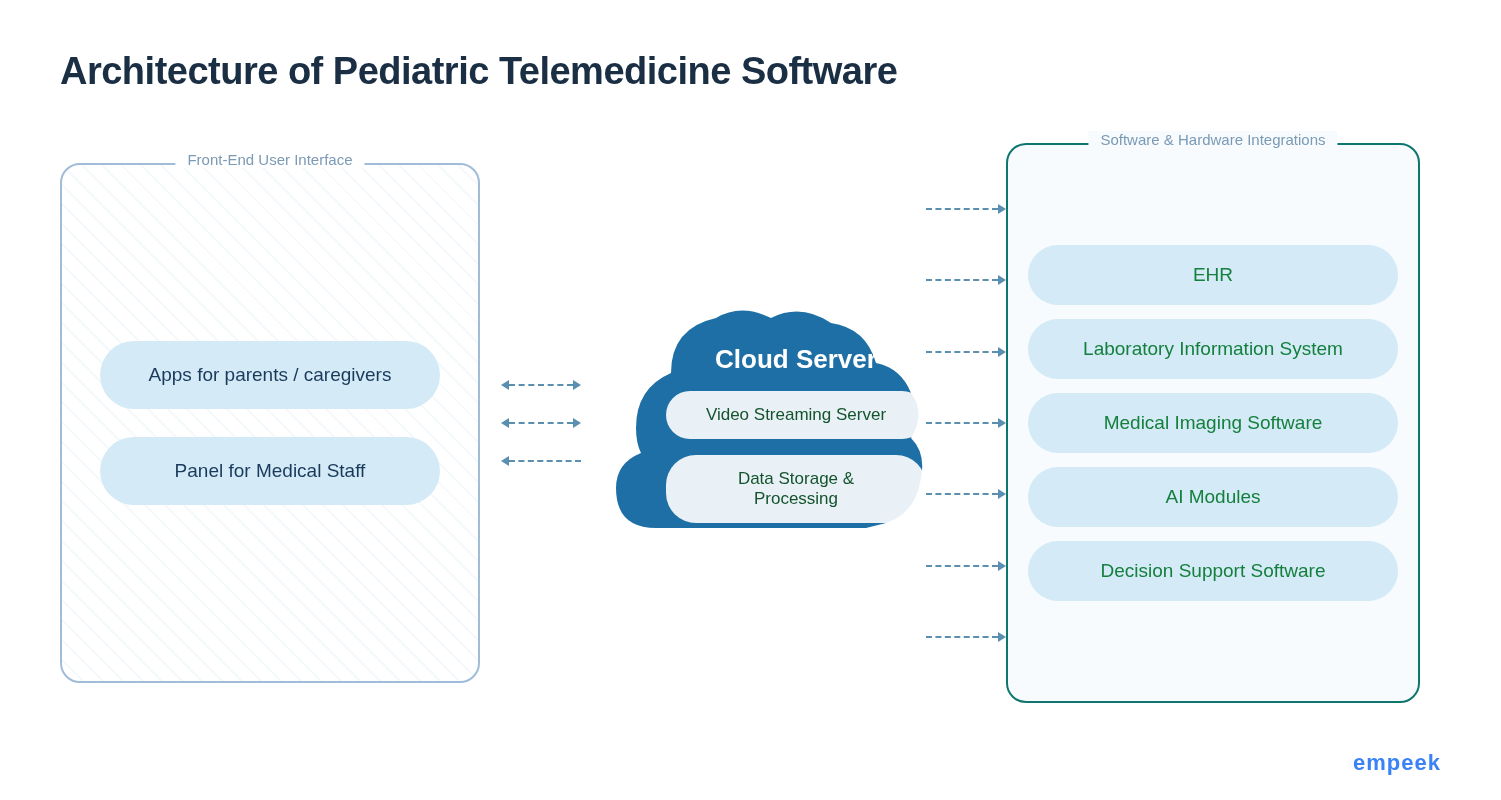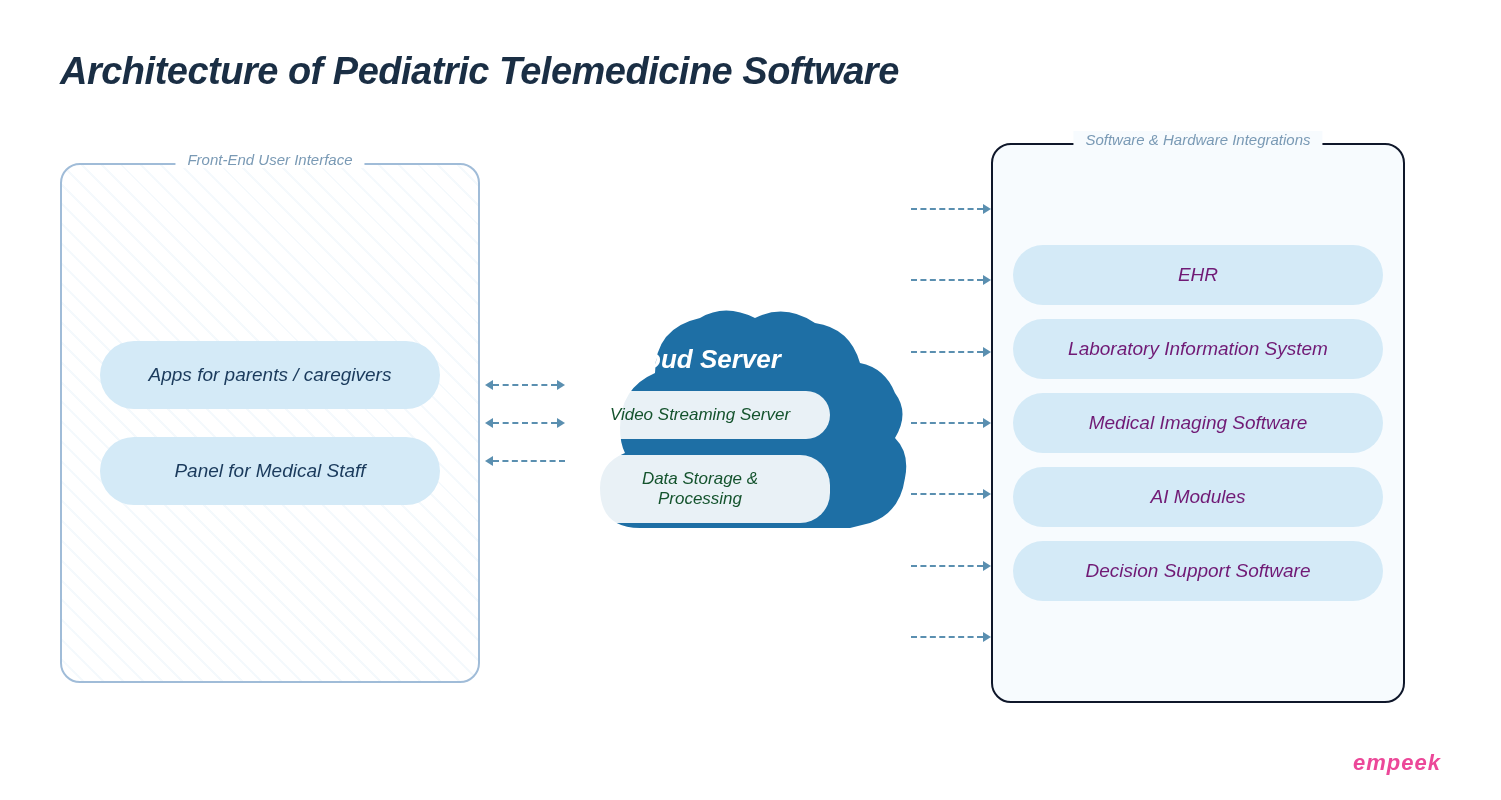--- a/index.html
+++ b/index.html
@@ -11,21 +11,20 @@
       overflow: hidden;
       position: relative;
     }
 
     .page {
       width: 1501px;
       height: 800px;
       background: #fff;
       position: relative;
       padding: 50px 96px 30px 60px;
-      font-style: italic;
     }
 
     .title {
       font-size: 38px;
       font-weight: 700;
       color: #1a2e44;
       margin-bottom: 40px;
       letter-spacing: -0.5px;
     }
 
@@ -96,21 +95,21 @@
       position: relative;
       height: 520px;
     }
 
     .cloud-container {
       position: relative;
       width: 340px;
       height: 340px;
       display: flex;
       flex-direction: column;
-      align-items: flex-start;
+      align-items: flex-end;
       justify-content: center;
     }
 
     .cloud-shape {
       position: absolute;
       top: 0; left: 0;
       width: 100%;
       height: 100%;
     }
 
@@ -138,21 +137,21 @@
       font-size: 17px;
       color: #14532d;
       text-align: center;
       width: 260px;
     }
 
     
     .right-box {
       width: 440px;
       height: 560px;
-      border: 2px solid #0f172a;
+      border: 2px solid #0f766e;
       border-radius: 20px;
       position: relative;
       background: #f7fbfe;
       display: flex;
       flex-direction: column;
       justify-content: center;
       align-items: center;
       gap: 14px;
       padding: 20px;
     }
@@ -167,44 +166,44 @@
       font-size: 15px;
       color: #7a9ab5;
       white-space: nowrap;
     }
 
     .integration-pill {
       background: #d4eaf7;
       border-radius: 40px;
       padding: 14px 24px;
       font-size: 19px;
-      color: #701a75;
+      color: #15803d;
       text-align: center;
       width: 370px;
       min-height: 60px;
       display: flex;
       align-items: center;
       justify-content: center;
     }
 
     
     .logo {
       position: absolute;
       bottom: 24px;
       right: 60px;
       font-size: 22px;
       font-weight: 700;
-      color: #ec4899;
+      color: #3b82f6;
       letter-spacing: 1px;
     }
 
     .left-section {
       display: flex;
       align-items: center;
-      gap: 0;
+      gap: 16px;
     }
 
     .left-arrows-col {
       display: flex;
       flex-direction: column;
       gap: 28px;
       width: 90px;
       height: 520px;
       justify-content: center;
       align-items: center;

